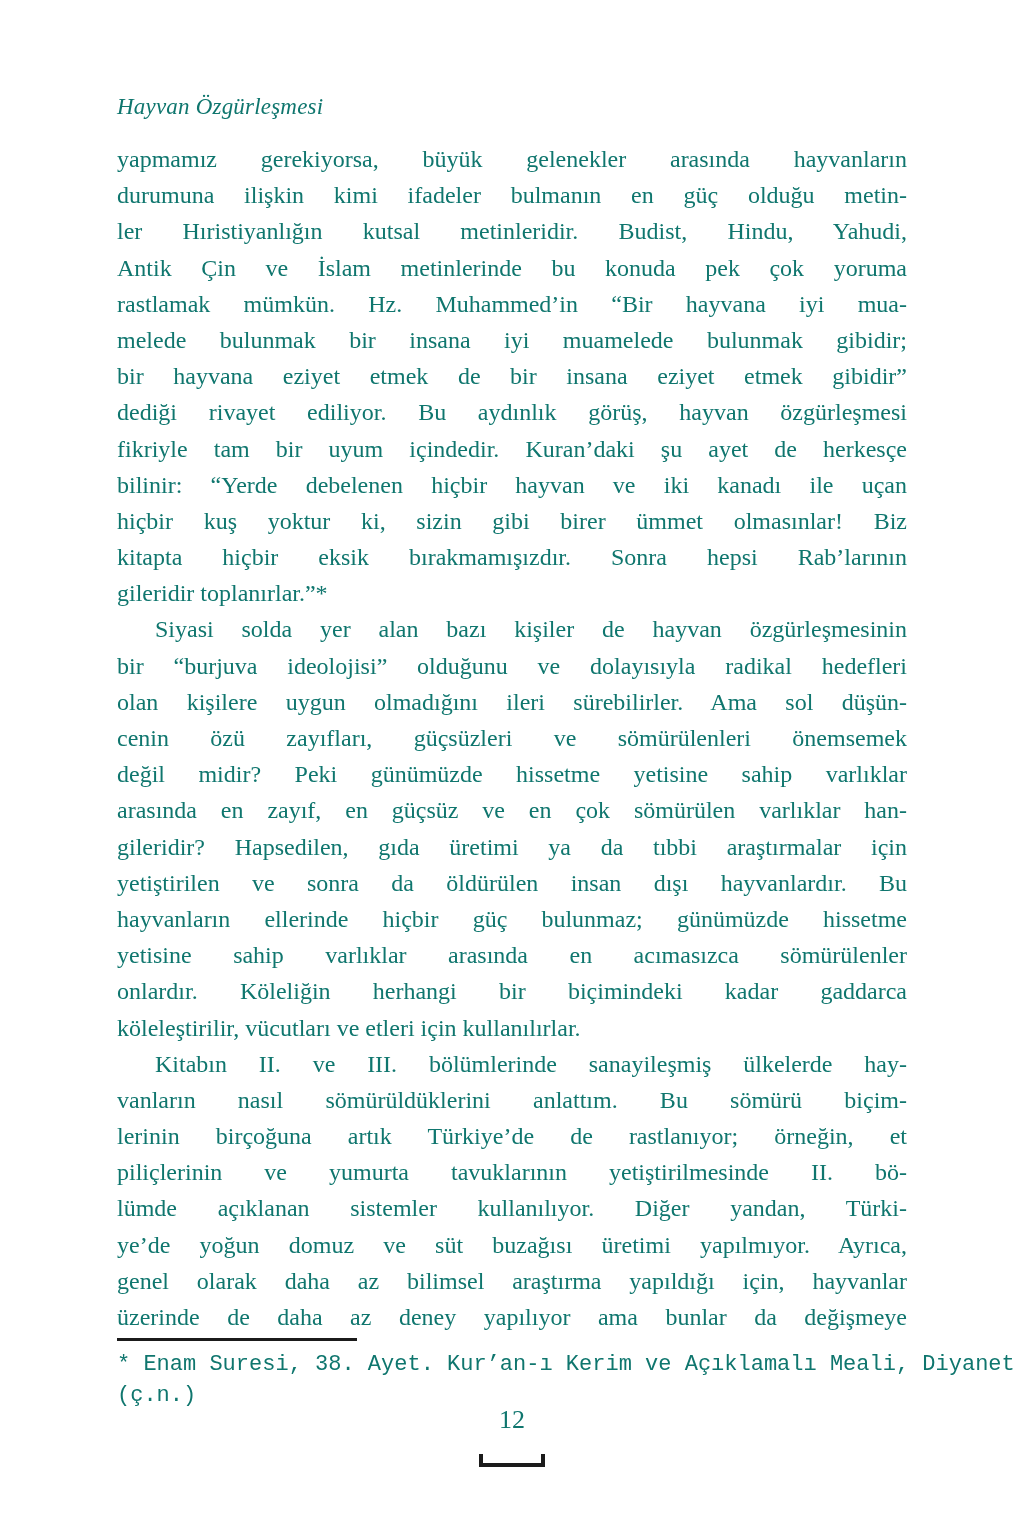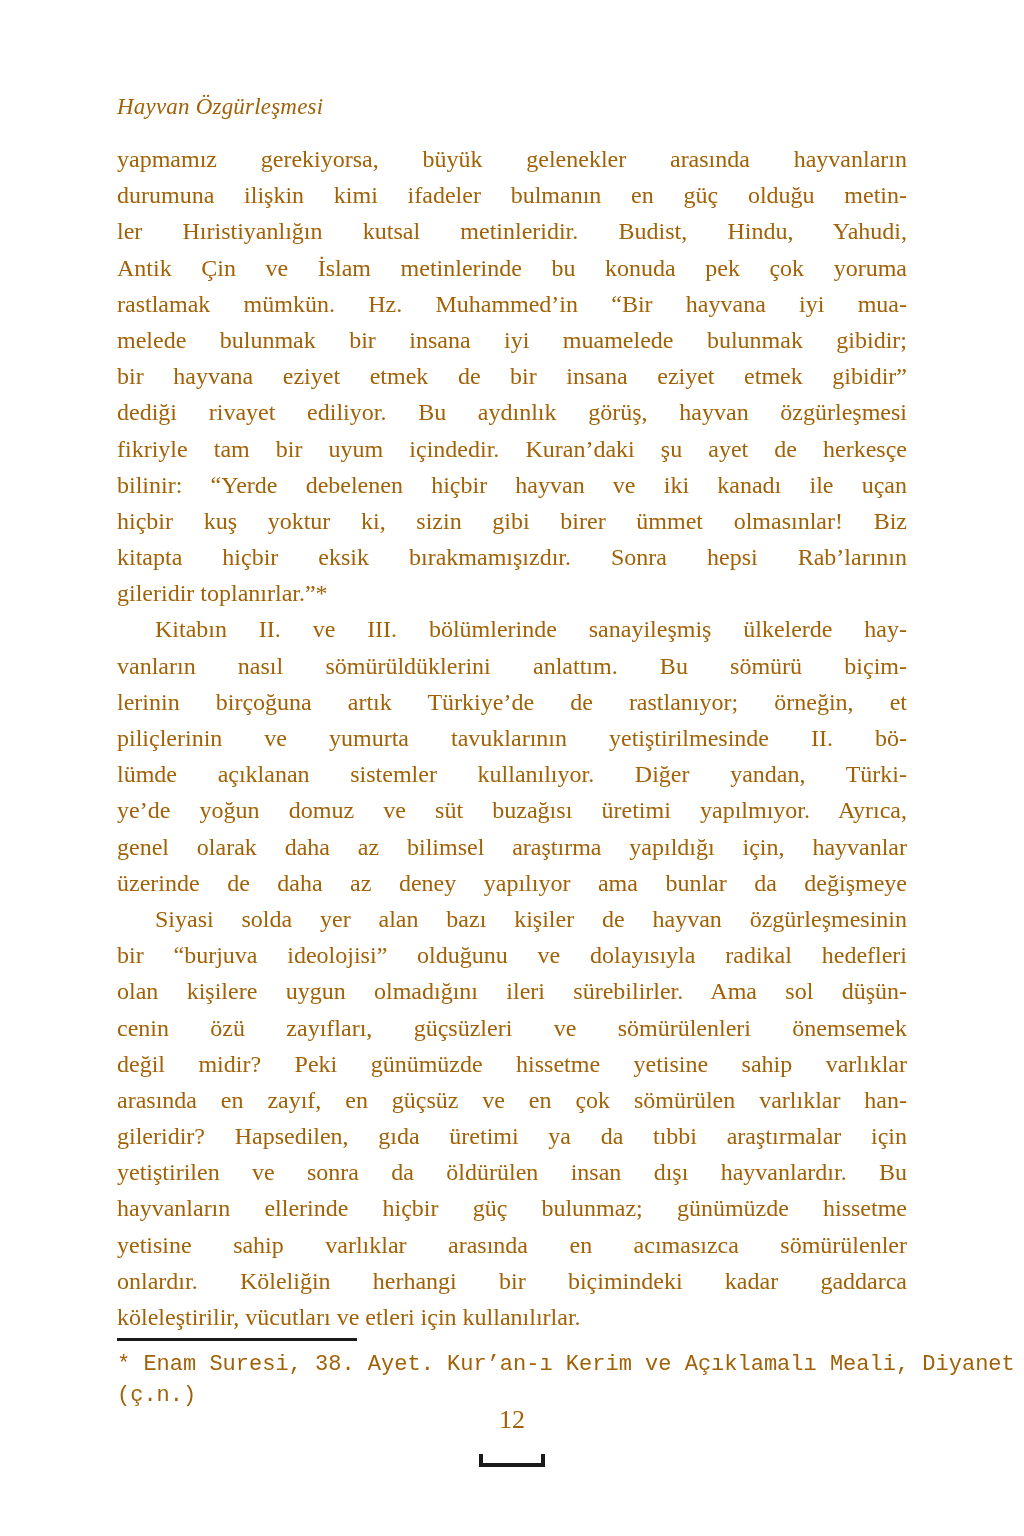--- a/index.html
+++ b/index.html
@@ -3,21 +3,21 @@
 <meta charset="utf-8">
 <style>
   html, body { margin: 0; padding: 0; background: #e8e8e8; }
   .page {
     position: relative;
     width: 1024px;
     height: 1536px;
     margin: 0 auto;
     background: #ffffff;
     font-family: "Liberation Serif", serif;
-    color: #a16207;
+    color: #0f766e;
     overflow: hidden;
   }
   .running-header {
     position: absolute;
     left: 117px;
     top: 94px;
     font-style: italic;
     font-size: 23px;
     letter-spacing: 0.2px;
   }
@@ -97,43 +97,43 @@
         <div class="line">rastlamak mümkün. Hz. Muhammed’in “Bir hayvana iyi mua-</div>
         <div class="line">melede bulunmak bir insana iyi muamelede bulunmak gibidir;</div>
         <div class="line">bir hayvana eziyet etmek de bir insana eziyet etmek gibidir”</div>
         <div class="line">dediği rivayet ediliyor. Bu aydınlık görüş, hayvan özgürleşmesi</div>
         <div class="line">fikriyle tam bir uyum içindedir. Kuran’daki şu ayet de herkesçe</div>
         <div class="line">bilinir: “Yerde debelenen hiçbir hayvan ve iki kanadı ile uçan</div>
         <div class="line">hiçbir kuş yoktur ki, sizin gibi birer ümmet olmasınlar! Biz</div>
         <div class="line">kitapta hiçbir eksik bırakmamışızdır. Sonra hepsi Rab’larının</div>
         <div class="line">gileridir toplanırlar.”*</div>
       </div>
-    <div class="para indent open-end">
-        <div class="line">Kitabın II. ve III. bölümlerinde sanayileşmiş ülkelerde hay-</div>
-        <div class="line">vanların nasıl sömürüldüklerini anlattım. Bu sömürü biçim-</div>
-        <div class="line">lerinin birçoğuna artık Türkiye’de de rastlanıyor; örneğin, et</div>
-        <div class="line">piliçlerinin ve yumurta tavuklarının yetiştirilmesinde II. bö-</div>
-        <div class="line">lümde açıklanan sistemler kullanılıyor. Diğer yandan, Türki-</div>
-        <div class="line">ye’de yoğun domuz ve süt buzağısı üretimi yapılmıyor. Ayrıca,</div>
-        <div class="line">genel olarak daha az bilimsel araştırma yapıldığı için, hayvanlar</div>
-        <div class="line">üzerinde de daha az deney yapılıyor ama bunlar da değişmeye</div>
-      </div>
     <div class="para indent">
         <div class="line">Siyasi solda yer alan bazı kişiler de hayvan özgürleşmesinin</div>
         <div class="line">bir “burjuva ideolojisi” olduğunu ve dolayısıyla radikal hedefleri</div>
         <div class="line">olan kişilere uygun olmadığını ileri sürebilirler. Ama sol düşün-</div>
         <div class="line">cenin özü zayıfları, güçsüzleri ve sömürülenleri önemsemek</div>
         <div class="line">değil midir? Peki günümüzde hissetme yetisine sahip varlıklar</div>
         <div class="line">arasında en zayıf, en güçsüz ve en çok sömürülen varlıklar han-</div>
         <div class="line">gileridir? Hapsedilen, gıda üretimi ya da tıbbi araştırmalar için</div>
         <div class="line">yetiştirilen ve sonra da öldürülen insan dışı hayvanlardır. Bu</div>
         <div class="line">hayvanların ellerinde hiçbir güç bulunmaz; günümüzde hissetme</div>
         <div class="line">yetisine sahip varlıklar arasında en acımasızca sömürülenler</div>
         <div class="line">onlardır. Köleliğin herhangi bir biçimindeki kadar gaddarca</div>
         <div class="line">köleleştirilir, vücutları ve etleri için kullanılırlar.</div>
+      </div>
+    <div class="para indent open-end">
+        <div class="line">Kitabın II. ve III. bölümlerinde sanayileşmiş ülkelerde hay-</div>
+        <div class="line">vanların nasıl sömürüldüklerini anlattım. Bu sömürü biçim-</div>
+        <div class="line">lerinin birçoğuna artık Türkiye’de de rastlanıyor; örneğin, et</div>
+        <div class="line">piliçlerinin ve yumurta tavuklarının yetiştirilmesinde II. bö-</div>
+        <div class="line">lümde açıklanan sistemler kullanılıyor. Diğer yandan, Türki-</div>
+        <div class="line">ye’de yoğun domuz ve süt buzağısı üretimi yapılmıyor. Ayrıca,</div>
+        <div class="line">genel olarak daha az bilimsel araştırma yapıldığı için, hayvanlar</div>
+        <div class="line">üzerinde de daha az deney yapılıyor ama bunlar da değişmeye</div>
       </div>
   </div>
 
   <div class="footnote">
     <div class="fn-rule"></div>
     <div class="fn-line">* Enam Suresi, 38. Ayet. Kur’an-ı Kerim ve Açıklamalı Meali, Diyanet Vakfı Yay.</div>
     <div class="fn-line">(ç.n.)</div>
   </div>
 
   <div class="page-number-wrap">

